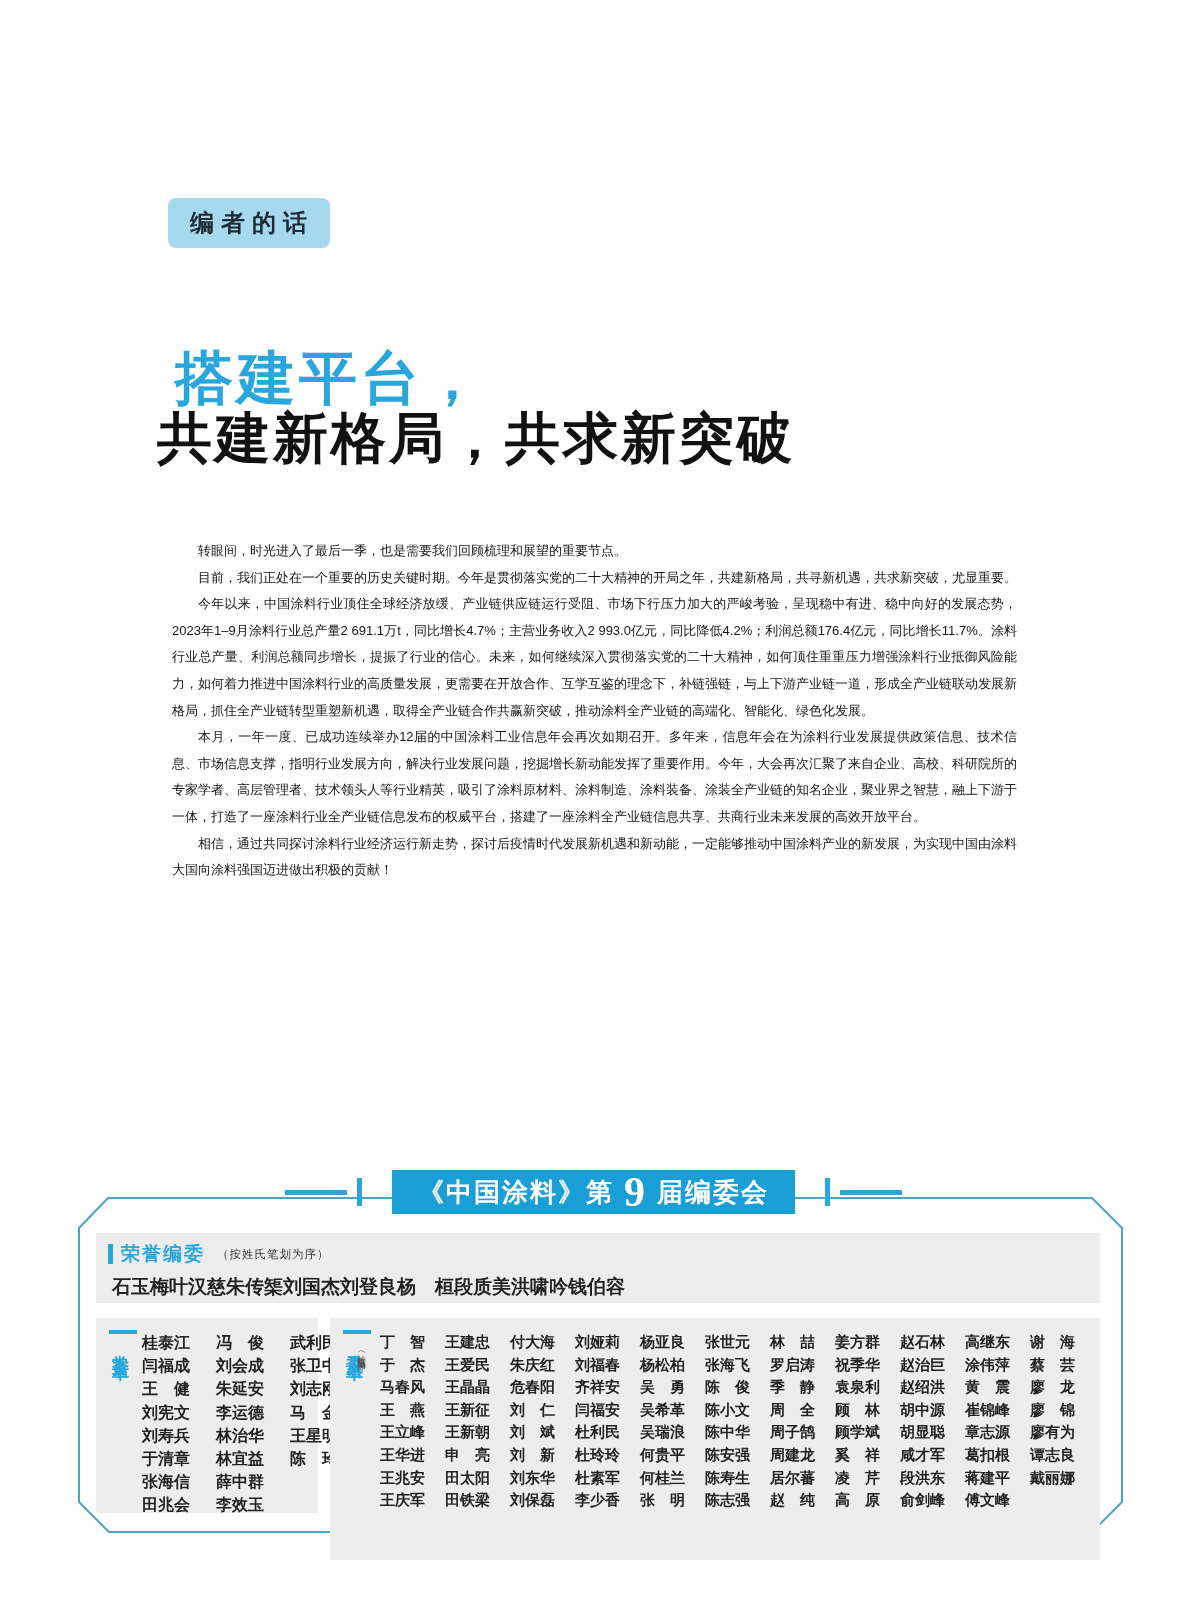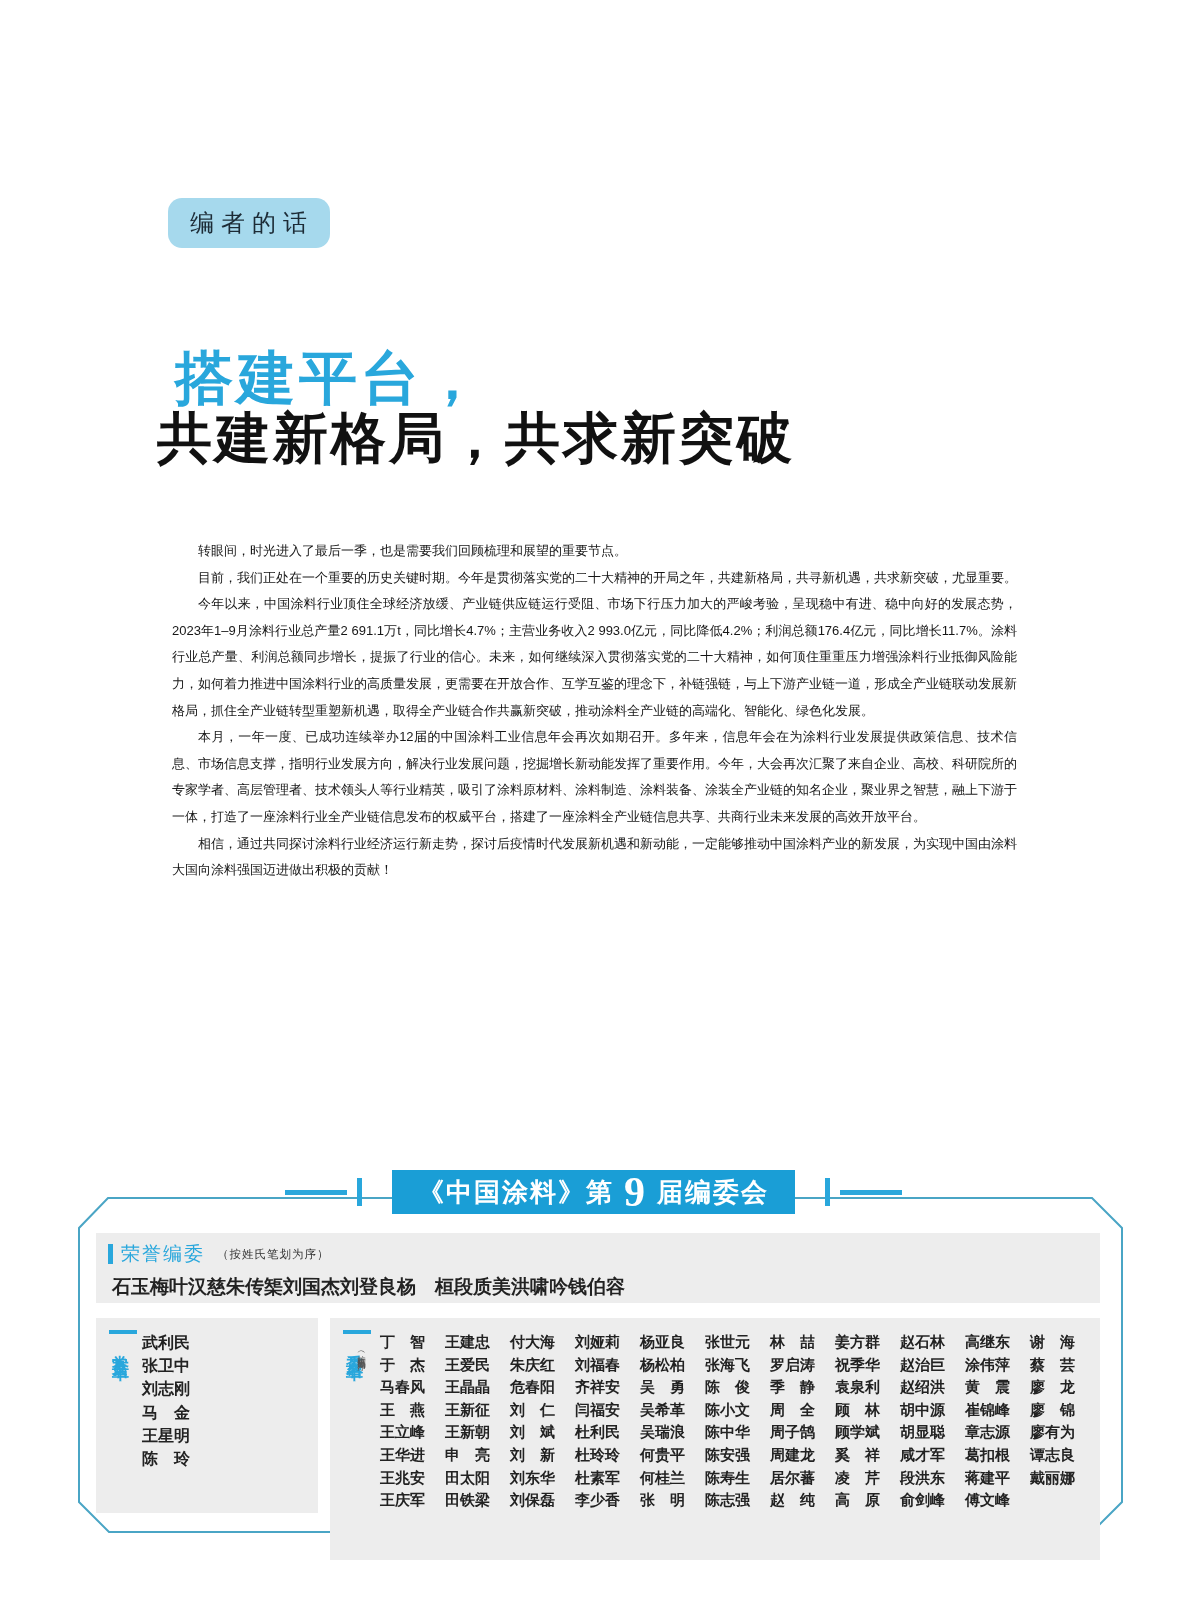--- a/index.html
+++ b/index.html
@@ -13,22 +13,22 @@
   }
   html,body{margin:0;padding:0;background:#fff;}
   .page{
     position:relative;width:1187px;height:1600px;background:#ffffff;
     font-family:"Liberation Sans",sans-serif;color:var(--ink);overflow:hidden;
   }
   
   .badge{
     position:absolute;left:168px;top:198px;
     background:var(--badgeBg);color:var(--badgeInk);
-    border-radius:14px;padding:9px 16px 9px 22px;
-    font-size:24px;font-weight:400;letter-spacing:7px;
+    border-radius:8px;padding:9px 16px 9px 22px;
+    font-size:24px;font-weight:700;letter-spacing:7px;
   }
   
   .title-accent{
     position:absolute;left:157px;top:322px;margin:18px;
     color:var(--accent);font-size:58px;font-weight:900;letter-spacing:4px;
   }
   .title-main{
     position:absolute;left:157px;top:402px;margin:0;
     color:#111;font-size:55px;font-weight:700;letter-spacing:3px;
   }
@@ -57,21 +57,21 @@
   
   .box{position:absolute;left:78px;top:1197px;width:1045px;height:336px;z-index:1;}
   .box-border{position:absolute;left:0;top:0;}
   .panel{position:absolute;background:var(--panelGray);}
   .panel-honorary{left:18px;top:36px;width:1004px;height:70px;}
   .panel-standing{left:18px;top:121px;width:222px;height:195px;}
   .panel-members{left:252px;top:121px;width:770px;height:242px;}
   
   .hon-header{display:flex;align-items:center;padding:8px 0 0 12px;}
   .hon-bar{display:inline-block;width:5px;height:20px;background:var(--accent);}
-  .hon-label{color:var(--accent);font-size:19px;font-weight:400;margin-left:8px;letter-spacing:2px;}
+  .hon-label{color:var(--accent);font-size:19px;font-weight:700;margin-left:8px;letter-spacing:2px;}
   .hon-note{font-family:"Liberation Serif",serif;font-size:11.5px;color:#333;margin-left:12px;letter-spacing:1px;}
   .hon-names{display:flex;padding:7px 0 0 16px;
     font-family:"Liberation Serif",serif;font-size:19px;font-weight:600;color:#222;}
   
   .vlabel{position:absolute;left:13px;top:12px;width:40px;}
   .vlabel .topbar{display:block;width:28px;height:4px;background:var(--accent);margin-bottom:5px;}
   .vtext{
     writing-mode:vertical-rl;text-orientation:upright;
     color:var(--accent);font-size:17px;font-weight:700;letter-spacing:3px;display:inline-block;
   }
@@ -148,20 +148,40 @@
         </div>
     </div>
 
     <div class="panel panel-standing">
       <div class="vlabel">
         <span class="topbar"></span>
         <span class="vtext">常委名单</span>
       </div>
       <div class="name-grid grid-standing" id="standing-grid">
           <div class="ncol">
+            <div class="sname">桂泰江</div>
+            <div class="sname">闫福成</div>
+            <div class="sname">王　健</div>
+            <div class="sname">刘宪文</div>
+            <div class="sname">刘寿兵</div>
+            <div class="sname">于清章</div>
+            <div class="sname">张海信</div>
+            <div class="sname">田兆会</div>
+          </div>
+          <div class="ncol">
+            <div class="sname">冯　俊</div>
+            <div class="sname">刘会成</div>
+            <div class="sname">朱延安</div>
+            <div class="sname">李运德</div>
+            <div class="sname">林治华</div>
+            <div class="sname">林宜益</div>
+            <div class="sname">薛中群</div>
+            <div class="sname">李效玉</div>
+          </div>
+          <div class="ncol">
             <div class="sname">武利民</div>
             <div class="sname">张卫中</div>
             <div class="sname">刘志刚</div>
             <div class="sname">马　金</div>
             <div class="sname">王星明</div>
             <div class="sname">陈　玲</div>
           </div>
         </div>
     </div>
 

